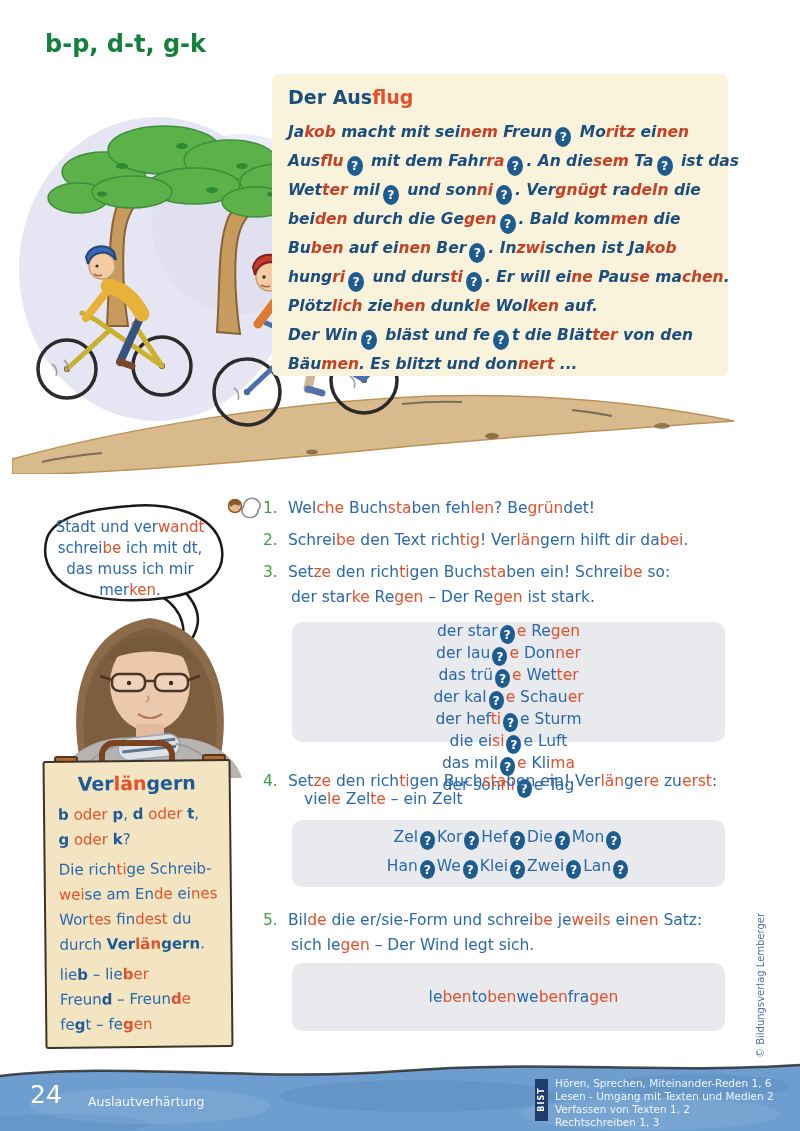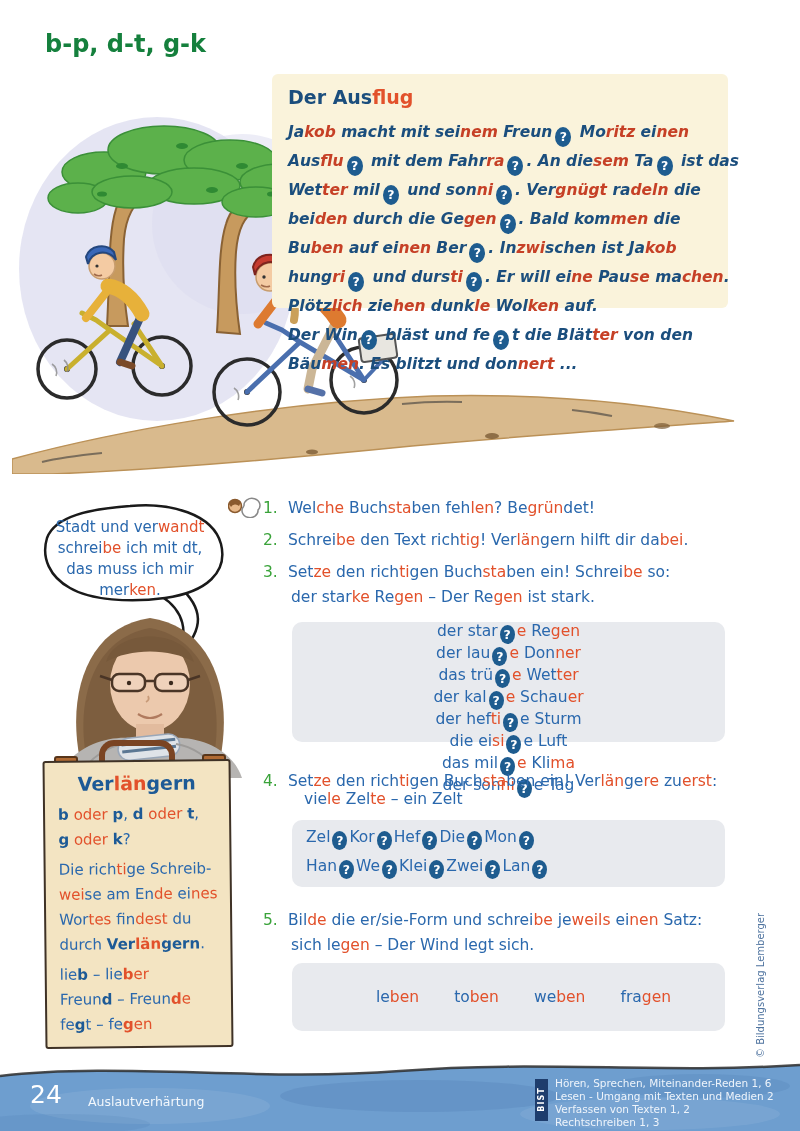--- a/index.html
+++ b/index.html
@@ -9,43 +9,43 @@
   .seg-b{color:#2a68ad;}
   .seg-r{color:#e2512b;}
   .seg-bb{color:#1d5a96;font-weight:bold;}
   .seg-br{color:#e2512b;font-weight:bold;}
   .seg-q{display:inline-block;background:#1e5c8f;color:#fff;border-radius:50%;
          width:15px;height:19px;font-size:12.5px;line-height:19px;text-align:center;
          font-weight:bold;font-style:normal;margin:0 2px;vertical-align:-3px;}
   
   .page-title{position:absolute;left:45px;top:30px;font-size:24px;font-weight:bold;color:#15803d;}
   
-  .story-box{position:absolute;left:272px;top:74px;width:456px;height:234px;background:#faf3db;
+  .story-box{position:absolute;left:272px;top:74px;width:456px;height:302px;background:#faf3db;
              border-radius:6px;padding:0;box-sizing:border-box;}
   .story-title{position:absolute;left:16px;top:12px;font-size:19px;font-weight:bold;}
   .story-title .seg-b{color:#1b4e7d;}
   .story-lines{position:absolute;left:16px;top:44px;font-size:15.5px;font-style:italic;
                font-weight:bold;line-height:29px;white-space:nowrap;}
   .story-lines .seg-b{color:#1b4e7d;}
   .story-lines .seg-r{color:#c64026;}
   .story-lines .seg-q{width:16px;height:20px;line-height:20px;margin:0 3px;vertical-align:-4px;}
   
   .ex-row{position:absolute;left:263px;font-size:15.5px;line-height:22px;white-space:nowrap;}
   .ex-num{display:inline-block;width:20px;color:#3aa33a;}
   .ex-example{position:absolute;left:291px;font-size:15.5px;white-space:nowrap;}
   .gray-box{position:absolute;left:292px;width:433px;background:#e8eaee;border-radius:10px;
             font-size:15.5px;}
   .box3{top:622px;height:120px;display:grid;grid-template-columns:1fr;
         align-content:space-evenly;}
   .box3 .cell{text-align:center;white-space:nowrap;}
   .box4{top:820px;height:67px;display:flex;flex-direction:column;justify-content:space-evenly;}
-  .box4 .brow{display:flex;justify-content:flex-start;padding:0 14px;}
+  .box4 .brow{display:flex;justify-content:center;padding:0 14px;}
   .box5{top:963px;height:68px;display:flex;flex-direction:column;justify-content:space-evenly;}
   .box5 .brow1{display:flex;justify-content:space-evenly;padding:0 24px;}
-  .box5 .brow2{display:flex;justify-content:space-between;padding:0 54px 0 84px;}
+  .box5 .brow2{display:flex;justify-content:center;padding:0 54px 0 84px;}
   
   .bubble-svg{position:absolute;left:35px;top:500px;}
   .bubble-text{position:absolute;left:44px;top:517px;width:172px;text-align:center;
                font-size:15px;line-height:21px;}
   
   .sign{position:absolute;left:44px;top:760px;width:188px;height:288px;background:#f3e4c2;
         border:2px solid #3f3226;border-radius:3px;transform:rotate(-0.6deg);box-sizing:border-box;}
   .sign-title{position:absolute;left:0;top:10px;width:100%;text-align:center;font-size:19px;}
   .sign-lines{position:absolute;left:13px;top:40px;font-size:15px;line-height:25px;white-space:nowrap;}
   .sign-lines .gap{display:block;height:5px;}

